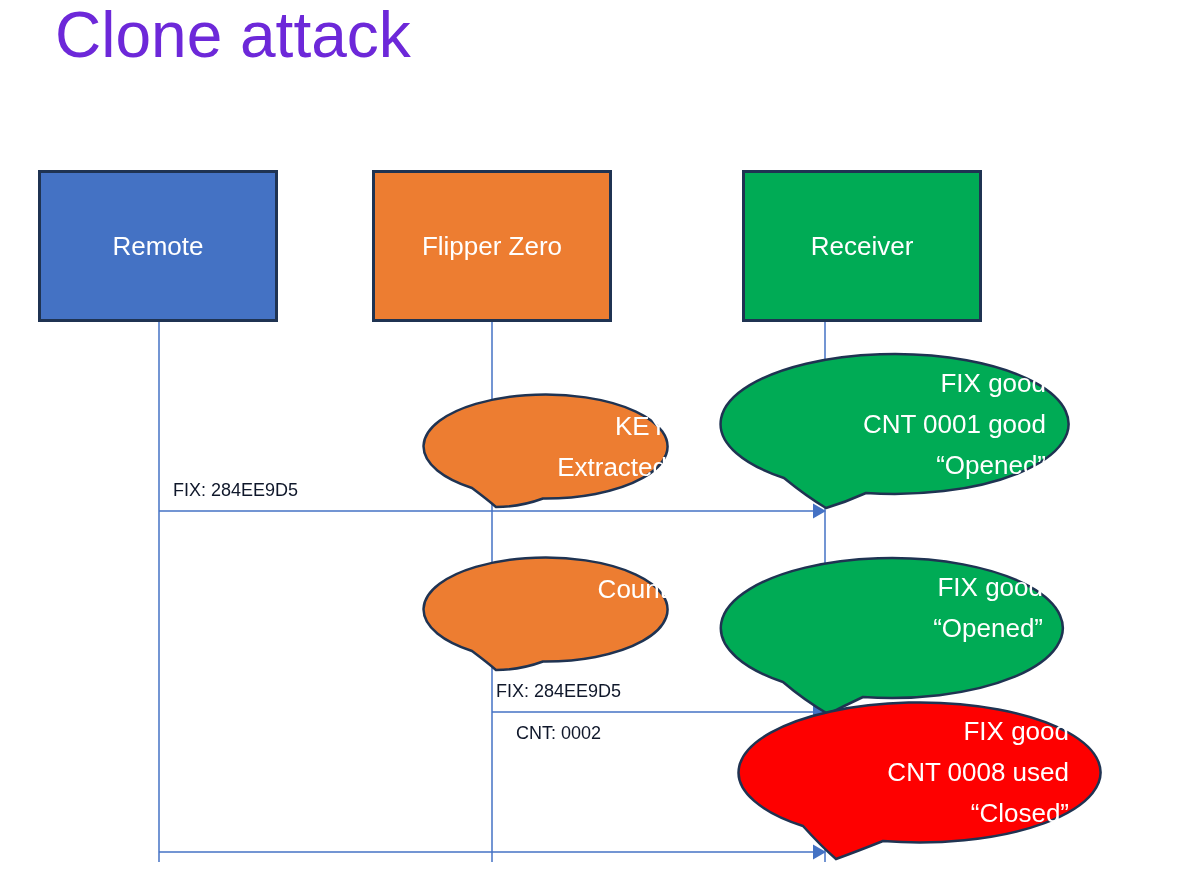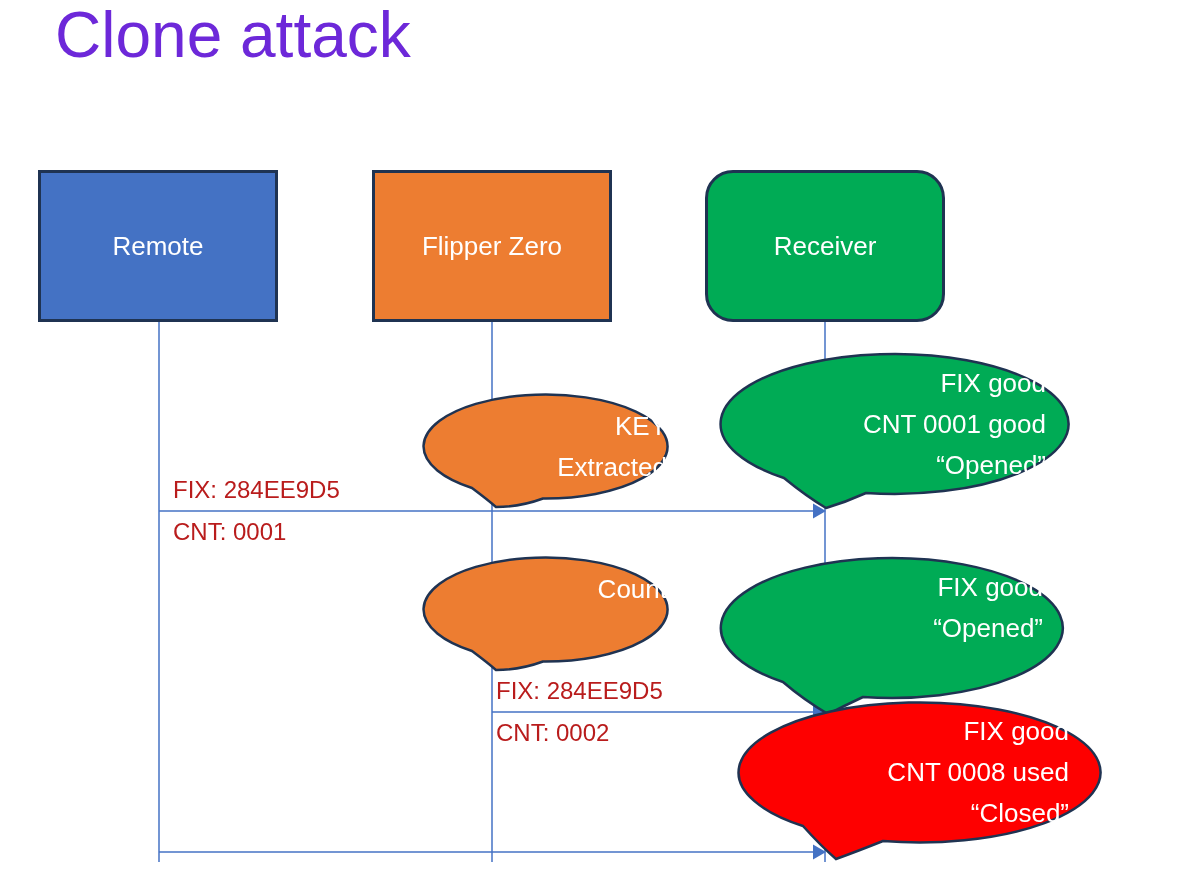--- a/index.html
+++ b/index.html
@@ -13,24 +13,24 @@
     white-space:nowrap;
   }
   .actor{
     position:absolute;top:170px;width:240px;height:152px;box-sizing:border-box;
     border:3px solid var(--outline,#1f3352);
     display:flex;align-items:center;justify-content:center;
     color:#ffffff;font-size:26px;
   }
   #actor-remote{left:38px;}
   #actor-flipper{left:372px;}
-  #actor-receiver{left:705px;border-radius:28px;}
+  #actor-receiver{left:742px;}
   .diagram-svg{position:absolute;left:0;top:0;width:1200px;height:871px;}
   .msg-label{
-    position:absolute;color:#b91c1c;font-size:24px;line-height:42px;white-space:nowrap;
+    position:absolute;color:#0f172a;font-size:18px;line-height:42px;white-space:nowrap;text-align:center;
   }
   #msg1{left:173px;top:469px;}
   #msg2{left:496px;top:670px;}
   .msg-label span{display:block;}
   .callout-text{
     position:absolute;color:#fff;font-size:26px;line-height:41px;text-align:right;
   }
   .callout-text span{display:block;white-space:nowrap;}
   #ct-key{left:427px;top:406px;width:240px;}
   #ct-g1{left:746px;top:363px;width:300px;}
@@ -72,21 +72,20 @@
 
     <path d="M 543 498.5 A 122 52 0 1 0 472 488 Q 488 500 496 507 Q 520 507 543 498.5 Z" stroke-width="2.5" style="fill: rgb(237, 125, 49); stroke: rgb(31, 51, 82);"></path>
     <path d="M 866 493 A 174 70 0 1 0 784 478 Q 806 496 826 508 Q 846 502 866 493 Z" stroke-width="2.5" style="fill: rgb(0, 171, 85); stroke: rgb(31, 51, 82);"></path>
     <path d="M 543 661.5 A 122 52 0 1 0 472 651 Q 488 663 496 670 Q 520 670 543 661.5 Z" stroke-width="2.5" style="fill: rgb(237, 125, 49); stroke: rgb(31, 51, 82);"></path>
     <path d="M 863 697 A 171 70 0 1 0 783 682 Q 804 700 828 714 Q 844 706 863 697 Z" stroke-width="2.5" style="fill: rgb(0, 171, 85); stroke: rgb(31, 51, 82);"></path>
     <path d="M 883 841 A 181 70 0 1 0 803 826 Q 820 845 836 859 Q 858 851 883 841 Z" stroke-width="2.5" style="fill: rgb(254, 0, 0); stroke: rgb(31, 51, 82);"></path>
   </svg>
 
   <div class="msg-label" id="msg1">
     <span>FIX: 284EE9D5</span>
-    <span>CNT: 0001</span>
   </div>
   <div class="msg-label" id="msg2">
     <span>FIX: 284EE9D5</span>
     <span>CNT: 0002</span>
   </div>
 
   <div class="callout-text" id="ct-key">
     <span>KEY</span>
     <span>Extracted</span>
   </div>

